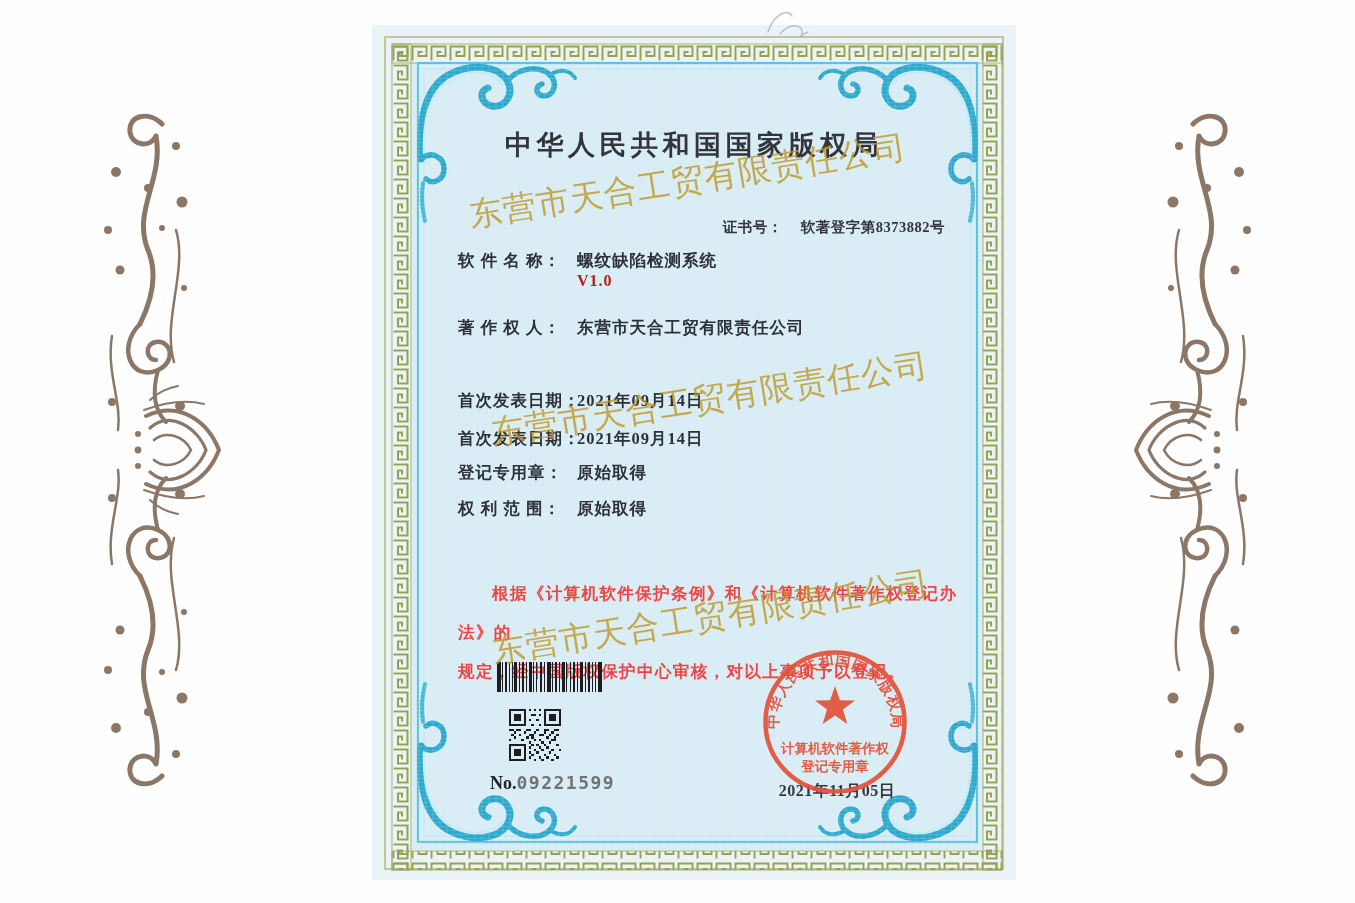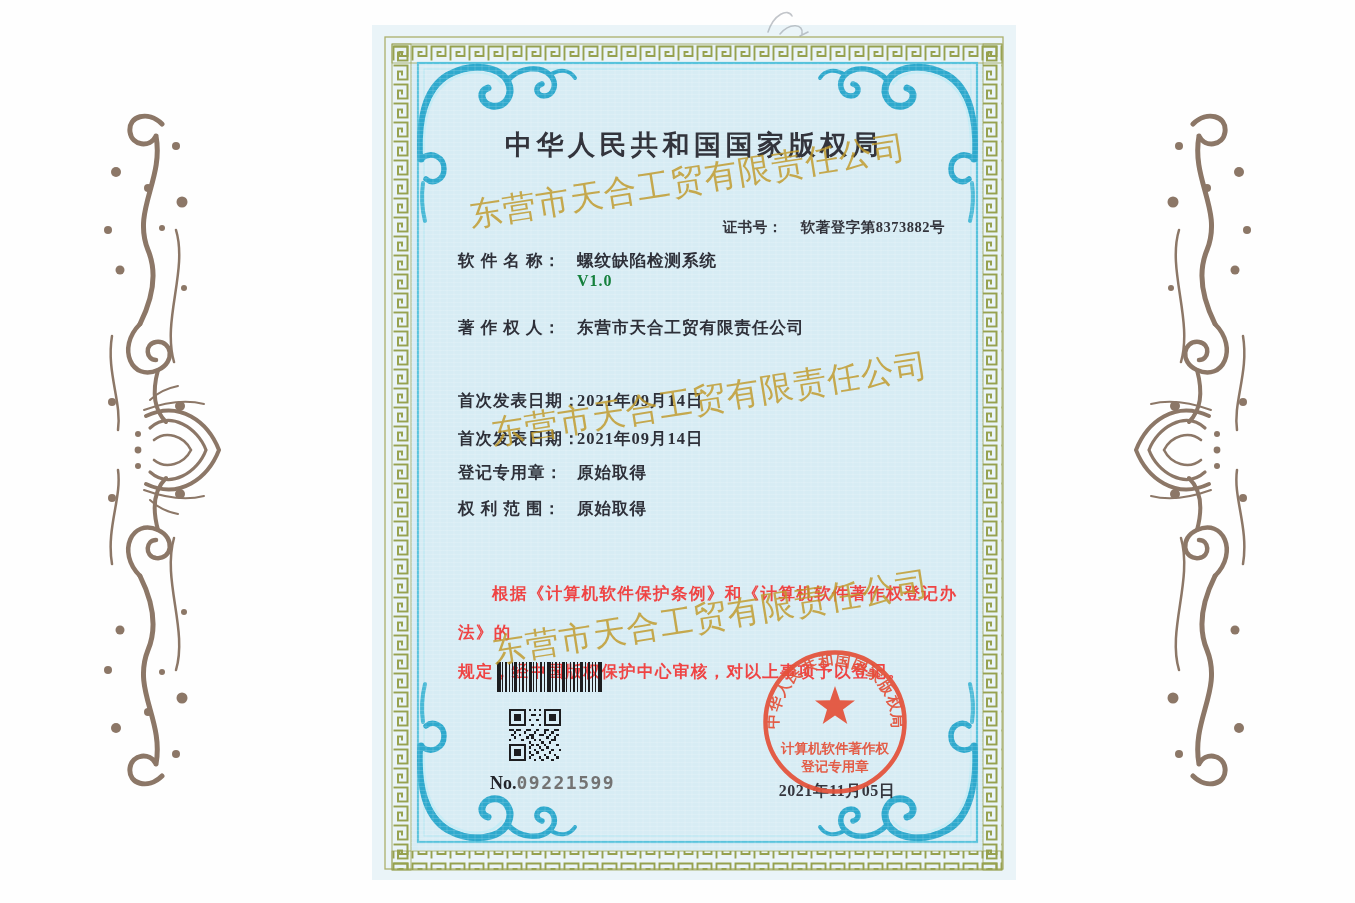--- a/index.html
+++ b/index.html
@@ -15,21 +15,21 @@
              font-size:27px;font-weight:700;letter-spacing:4.5px;color:#33343c;}
   .cert-title{position:absolute;left:0;top:146px;width:644px;text-align:center;z-index:2;
              font-size:30px;font-weight:700;letter-spacing:2.5px;color:#30323a;}
   .certno{position:absolute;right:79px;top:193px;z-index:2;font-size:14.5px;font-weight:700;
           color:#33343c;letter-spacing:.5px;}
   .certno .cn-val{margin-left:18px;}
 
   .frow{position:absolute;left:86px;display:flex;z-index:2;font-size:16.5px;font-weight:700;
         color:#2e3039;letter-spacing:1px;white-space:nowrap;justify-content:flex-end;}
   .frow .lbl{width:119px;flex:none;}
-  .vrow{position:absolute;left:205px;z-index:2;font-size:16px;font-weight:700;color:#15803d;
+  .vrow{position:absolute;left:205px;z-index:2;font-size:16px;font-weight:700;color:#b91c1c;
         letter-spacing:1px;}
 
   .statement{position:absolute;left:86px;top:549px;width:500px;z-index:2;font-size:16.5px;
              font-weight:600;color:#ef4444;letter-spacing:1.4px;line-height:39px;}
   .statement .ln1{text-indent:34px;}
 
   .serial{position:absolute;left:118px;top:747px;z-index:2;font-size:18px;font-weight:700;color:#23242a;}
   .serial .digits{color:#737373;font-family:"DejaVu Sans Mono","Liberation Mono",monospace;
                   letter-spacing:1.5px;margin-left:0;font-weight:600;}
   .issue-date{position:absolute;left:400px;top:756px;width:130px;text-align:center;z-index:2;

